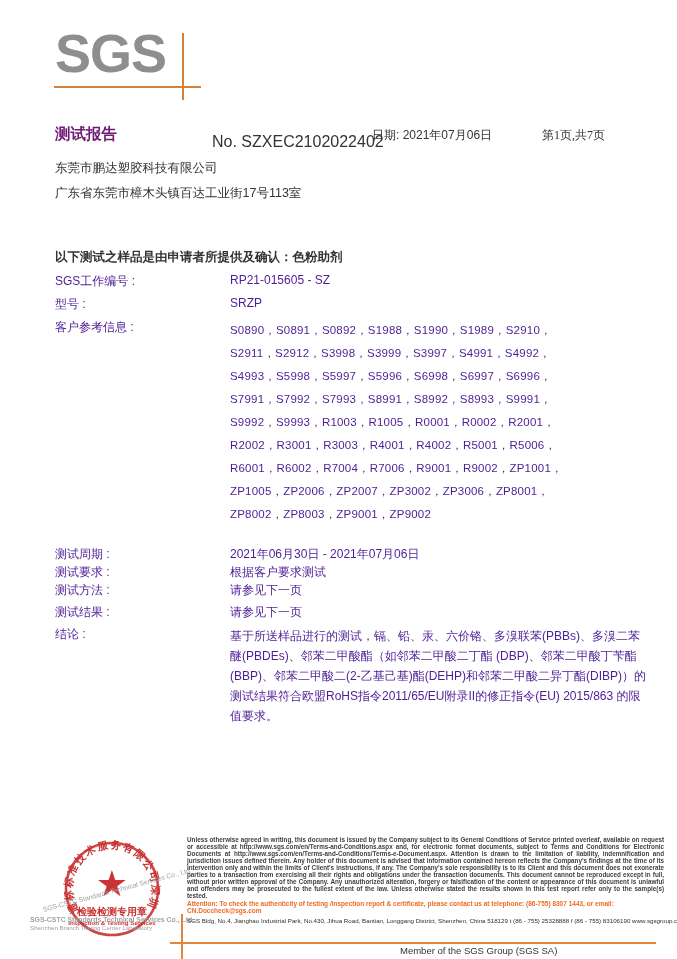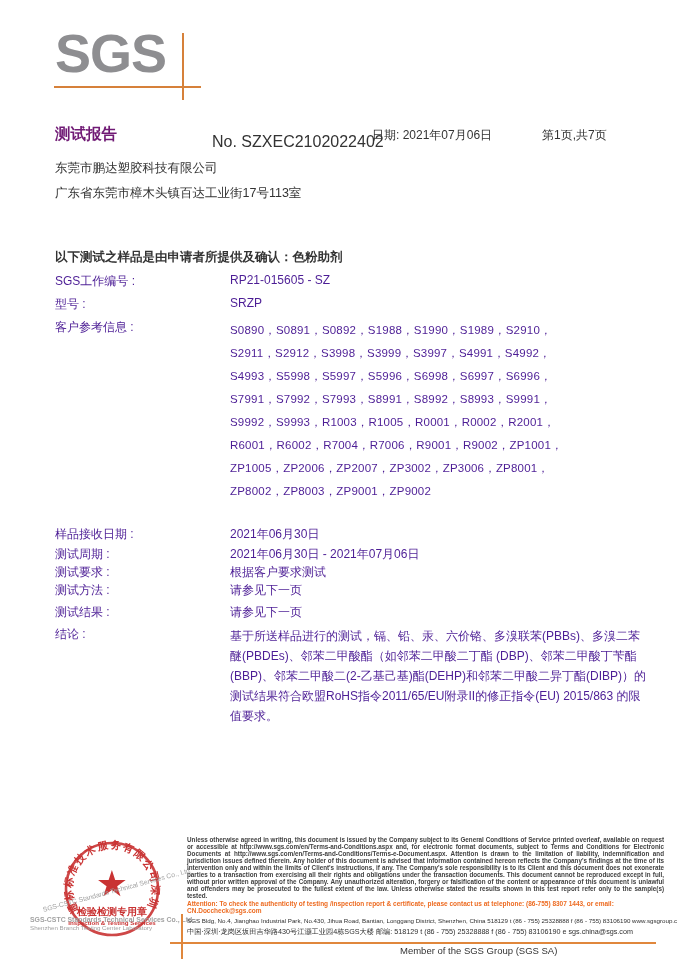--- a/index.html
+++ b/index.html
@@ -11,21 +11,21 @@
   }
   
   .logo-text{position:absolute;left:55px;top:26px;font-size:54px;font-weight:bold;
     color:#8e8e91;letter-spacing:-1px;line-height:1;}
   .logo-hline{position:absolute;left:54px;top:86px;width:147px;height:2px;background:#d6813a;}
   .logo-vline{position:absolute;left:182px;top:33px;width:2px;height:67px;background:#d6813a;}
   
   .hdr-title{position:absolute;left:55px;top:124px;font-size:15.5px;font-weight:bold;color:#701a75;}
   .hdr-no{position:absolute;left:212px;top:133px;font-size:16px;color:#333;}
   .hdr-date{position:absolute;left:372px;top:127px;font-size:12px;color:#333;}
-  .hdr-page{position:absolute;left:542px;top:127px;font-size:12px;color:#333;}
+  .hdr-page{position:absolute;left:542px;top:127px;font-size:12px;color:#333;font-family:Liberation Serif, serif;}
   
   .company{position:absolute;left:55px;top:160px;font-size:12.5px;color:#333;}
   .address{position:absolute;left:55px;top:185px;font-size:12.5px;color:#333;}
   .statement{position:absolute;left:55px;top:249px;font-size:12.5px;color:#333;font-weight:bold;}
   
   .row{position:absolute;left:55px;width:592px;display:flex;font-size:12px;color:#4c1d95;}
   .row .lbl{flex:0 0 175px;}
   .row .val{flex:1;}
   .r-job{top:273px}.r-model{top:296px}.r-ref{top:319px}
   .r-recv{top:526px}.r-period{top:546px}.r-req{top:564px}.r-method{top:582px}.r-result{top:604px}
@@ -79,30 +79,27 @@
   </div>
 
   <div class="row r-ref">
     <span class="lbl">客户参考信息 :</span>
     <span class="val codes">
       <div>S0890，S0891，S0892，S1988，S1990，S1989，S2910，</div>
       <div>S2911，S2912，S3998，S3999，S3997，S4991，S4992，</div>
       <div>S4993，S5998，S5997，S5996，S6998，S6997，S6996，</div>
       <div>S7991，S7992，S7993，S8991，S8992，S8993，S9991，</div>
       <div>S9992，S9993，R1003，R1005，R0001，R0002，R2001，</div>
+      <div>R2002，R3001，R3003，R4001，R4002，R5001，R5006，</div>
       <div>R6001，R6002，R7004，R7006，R9001，R9002，ZP1001，</div>
       <div>ZP1005，ZP2006，ZP2007，ZP3002，ZP3006，ZP8001，</div>
       <div>ZP8002，ZP8003，ZP9001，ZP9002</div>
     </span>
   </div>
 
-  <div class="row r-recv">
-    <span class="lbl">样品接收日期 :</span>
-    <span class="val">2021年06月30日</span>
-  </div>
 
   <div class="row r-period">
     <span class="lbl">测试周期 :</span>
     <span class="val">2021年06月30日 - 2021年07月06日</span>
   </div>
 
   <div class="row r-req">
     <span class="lbl">测试要求 :</span>
     <span class="val">根据客户要求测试</span>
   </div>
@@ -137,19 +134,18 @@
   <div class="stamp-wm">SGS-CSTC Standards Technical Services Co., Ltd.</div>
   <div class="co-lines">
     <div class="co-line1">SGS-CSTC Standards Technical Services Co., Ltd.</div>
     <div class="co-line2">Shenzhen Branch Testing Center Laboratory</div>
   </div>
 
   <div class="f-right">
     <div class="legal">Unless otherwise agreed in writing, this document is issued by the Company subject to its General Conditions of Service printed overleaf, available on request or accessible at http://www.sgs.com/en/Terms-and-Conditions.aspx and, for electronic format documents, subject to Terms and Conditions for Electronic Documents at http://www.sgs.com/en/Terms-and-Conditions/Terms-e-Document.aspx. Attention is drawn to the limitation of liability, indemnification and jurisdiction issues defined therein. Any holder of this document is advised that information contained hereon reflects the Company's findings at the time of its intervention only and within the limits of Client's instructions, if any. The Company's sole responsibility is to its Client and this document does not exonerate parties to a transaction from exercising all their rights and obligations under the transaction documents. This document cannot be reproduced except in full, without prior written approval of the Company. Any unauthorized alteration, forgery or falsification of the content or appearance of this document is unlawful and offenders may be prosecuted to the fullest extent of the law. Unless otherwise stated the results shown in this test report refer only to the sample(s) tested.</div>
     <div class="attention">Attention: To check the authenticity of testing /inspection report &amp; certificate, please contact us at telephone: (86-755) 8307 1443, or email: CN.Doccheck@sgs.com</div>
     <div class="addr1">SGS Bldg, No.4, Jianghao Industrial Park, No.430, Jihua Road, Bantian, Longgang District, Shenzhen, China  518129    t (86 - 755) 25328888    f (86 - 755) 83106190    www.sgsgroup.com.cn</div>
-    <div class="addr2">中国·深圳·龙岗区坂田吉华路430号江灏工业园4栋SGS大楼    邮编: 518129    t (86 - 755) 25328888    f (86 - 755) 83106190    e  sgs.china@sgs.com</div>
   </div>
   <div class="f-hline"></div>
   <div class="f-vline"></div>
   <div class="member">Member of the SGS Group (SGS SA)</div>
 
 </div>
 
 </body></html>

